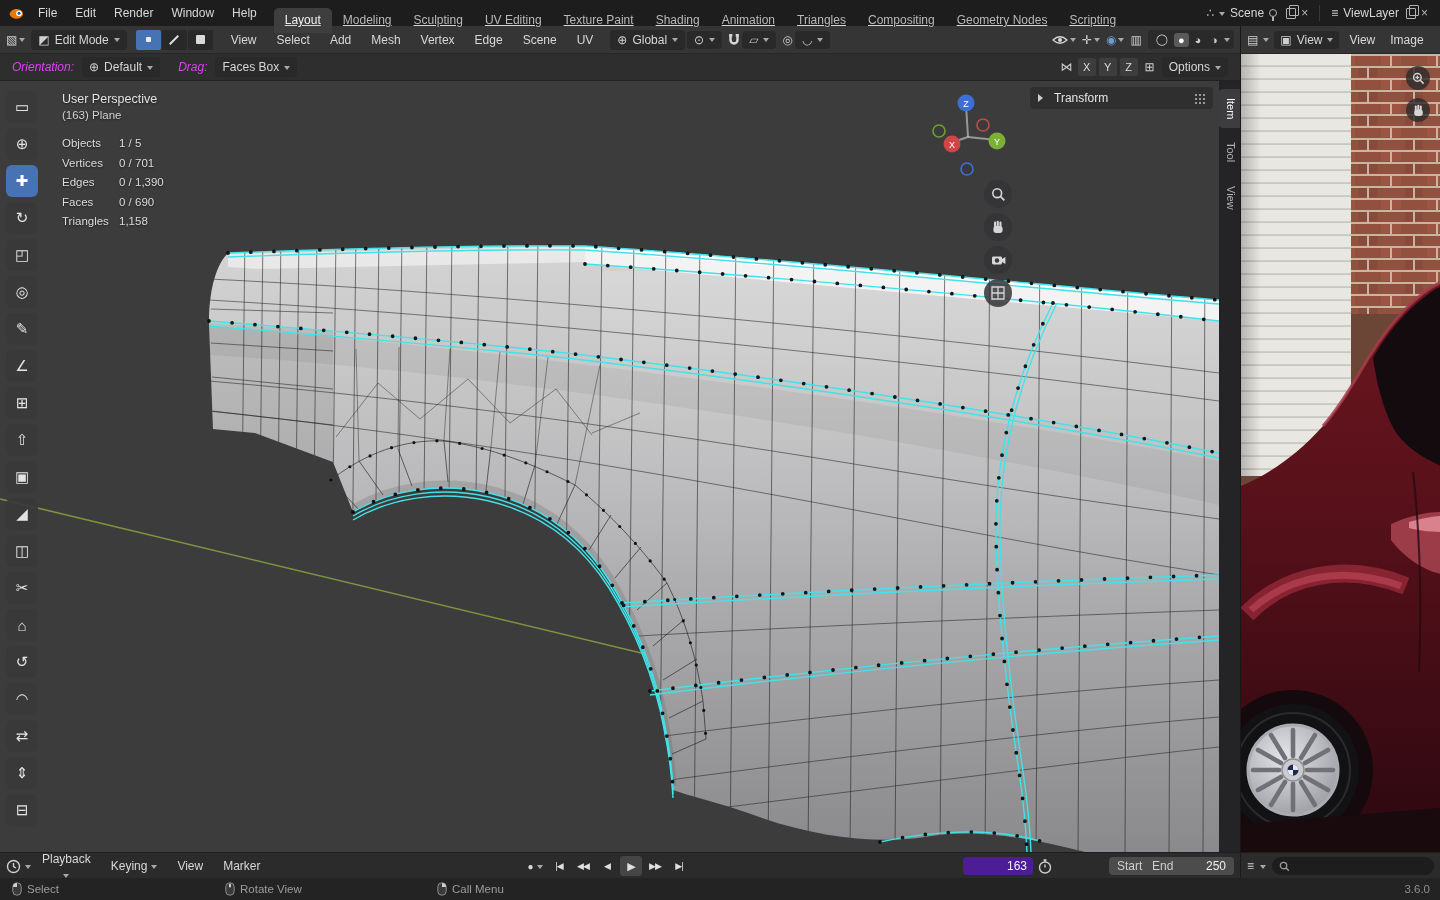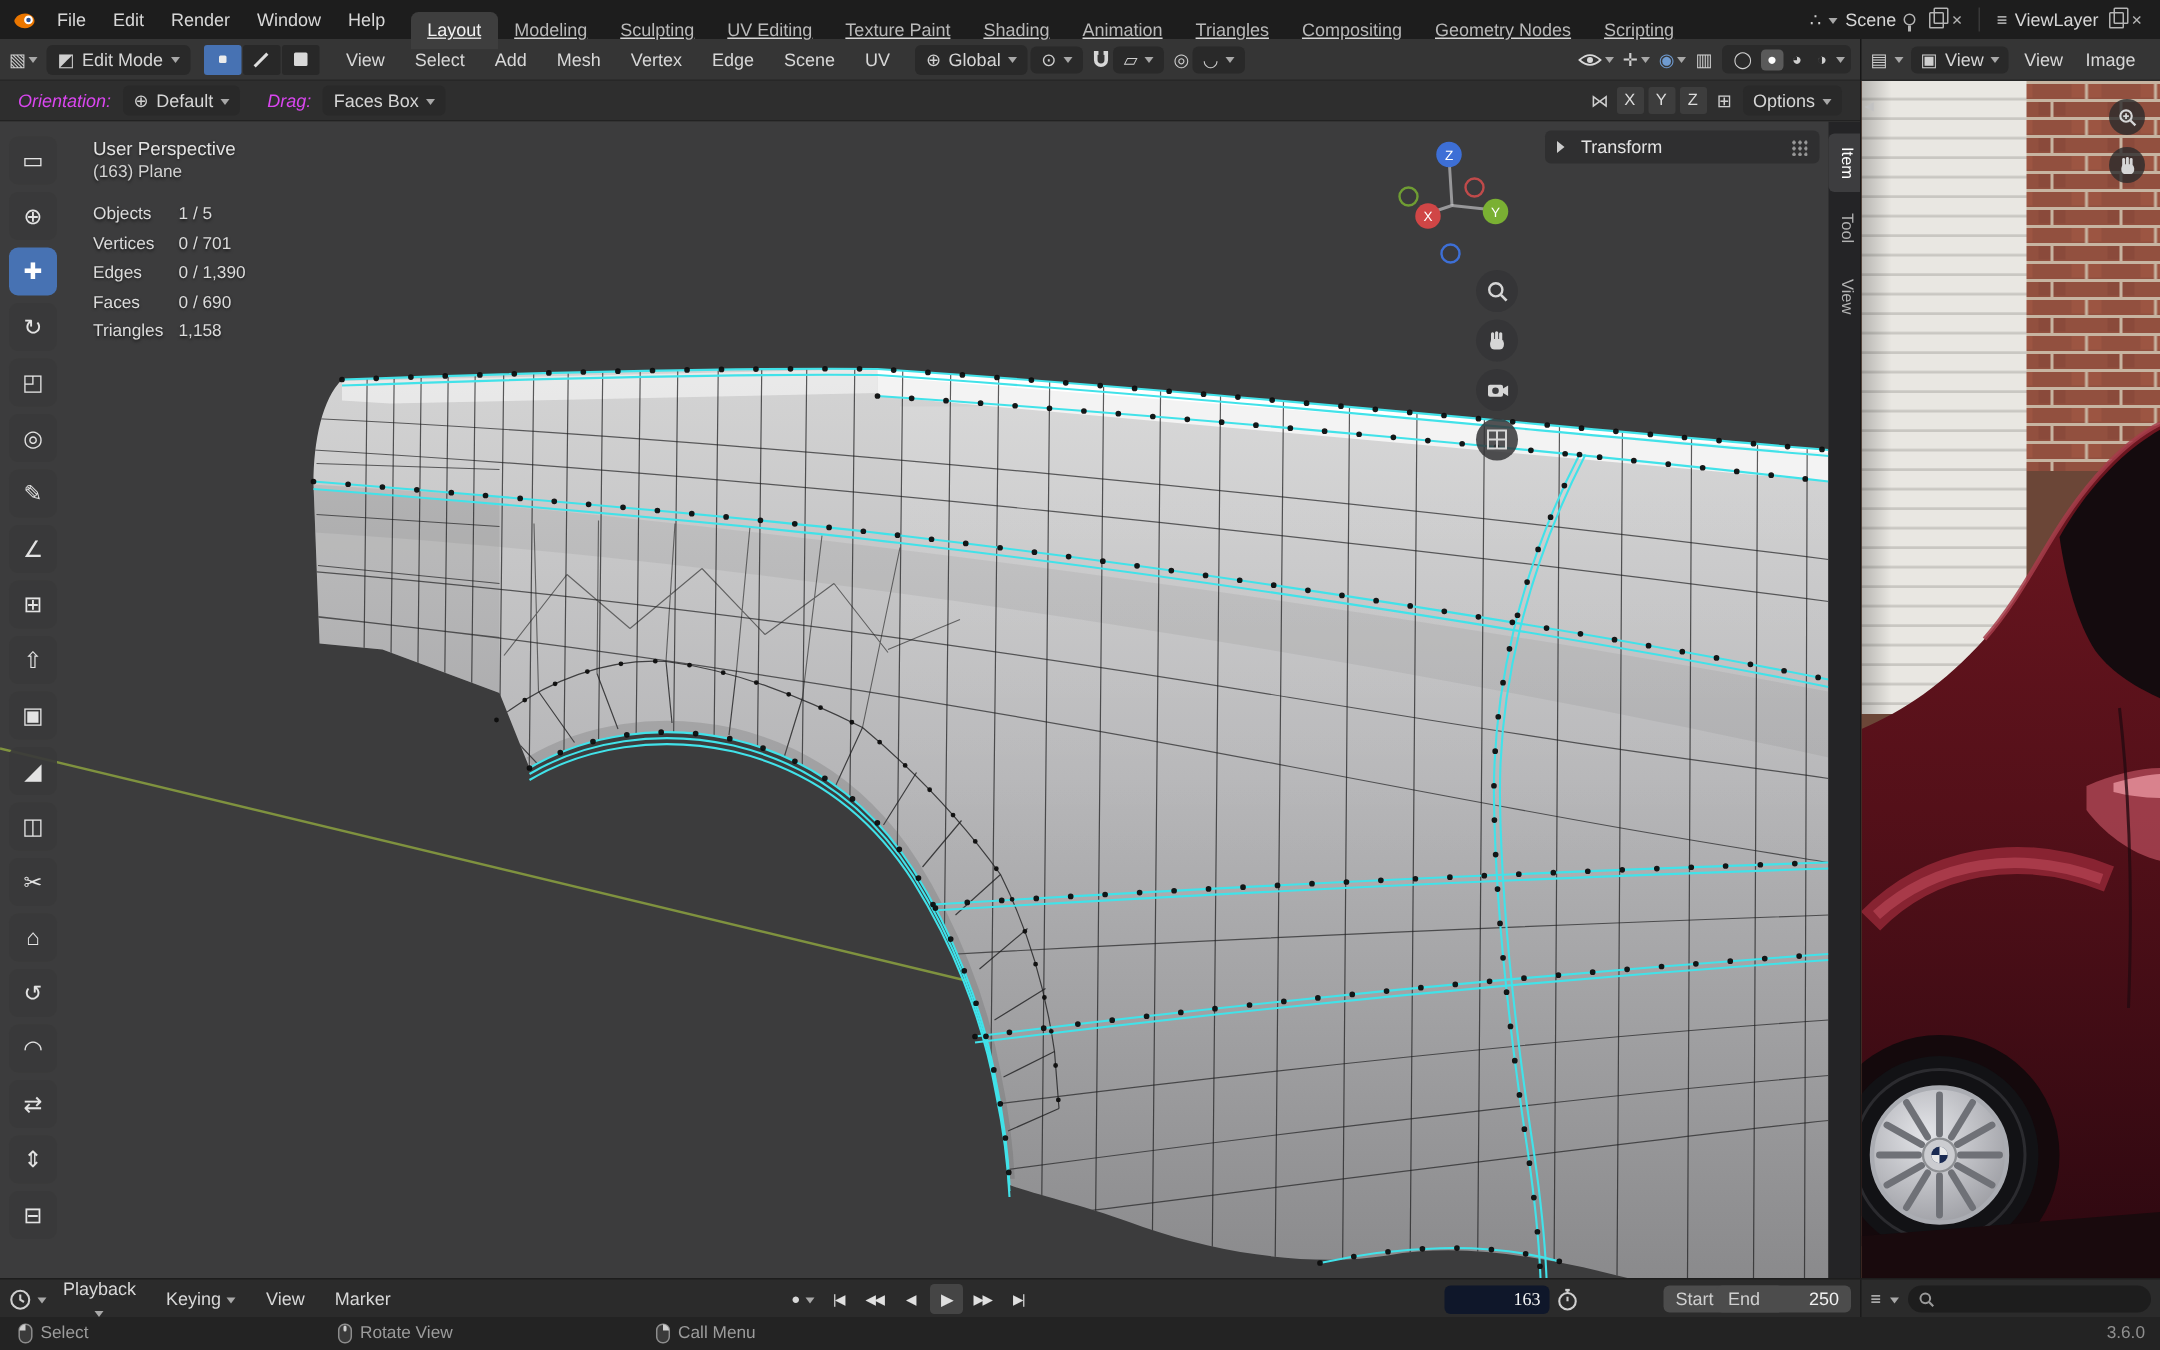--- a/index.html
+++ b/index.html
@@ -62,21 +62,21 @@
   
   #img-content{position:absolute;left:1240px;top:54px;width:200px;height:798px;overflow:hidden;background:#6b4637;border-left:1px solid #181818;box-sizing:border-box;}
   .imgfab{position:absolute;width:24px;height:24px;border-radius:50%;background:rgba(42,42,44,.8);display:flex;align-items:center;justify-content:center;z-index:4;}
   .regarrow{position:absolute;left:2px;top:12px;color:#c2c2c2;font-size:8px;z-index:4;}
   
   #timeline{position:absolute;left:0;top:852px;width:1440px;height:26px;background:#2b2b2b;border-top:1px solid #1d1d1d;box-sizing:border-box;z-index:20;}
   .tl-left{position:absolute;left:6px;top:0;height:26px;display:flex;align-items:center;gap:2px;}
   .transport{position:absolute;left:524px;top:0;height:26px;display:flex;align-items:center;gap:2px;}
   .tbtn{min-width:22px;height:20px;display:flex;align-items:center;justify-content:center;border-radius:3px;color:#e0e0e0;font-size:9px;letter-spacing:-1px;}
   .tbtn.play{background:#454545;font-size:11px;}
-  .framebox{position:absolute;left:963px;top:4px;width:58px;background:#0f172a;color:#f4f4f4;border-radius:4px;padding:2px 6px;text-align:right;font-family:Liberation Serif, serif;}
+  .framebox{position:absolute;left:963px;top:4px;width:58px;background:#4c1d95;color:#f4f4f4;border-radius:4px;padding:2px 6px;text-align:right;}
   .stopw{position:absolute;left:1038px;top:6px;}
   .rangebox{position:absolute;top:4px;background:#4c4c4c;border-radius:4px;padding:2px 8px;display:flex;gap:8px;color:#f0f0f0;}
   #startbox{left:1109px;width:64px;}
   #endbox{left:1144px;width:74px;}
   .tl-right{position:absolute;left:1240px;top:0;width:200px;height:26px;border-left:1px solid #1b1b1b;display:flex;align-items:center;padding:0 6px;gap:6px;box-sizing:border-box;}
   .search{flex:1;height:18px;background:#1d1d1d;border-radius:9px;display:flex;align-items:center;padding:0 7px;gap:5px;}
   
   #statusbar{position:absolute;left:0;top:878px;width:1440px;height:22px;background:#232323;z-index:20;color:#9c9c9c;font-size:11.5px;}
   .sb-item{position:absolute;top:0;height:22px;display:flex;align-items:center;gap:5px;}
   .sb-version{position:absolute;right:10px;top:0;height:22px;display:flex;align-items:center;color:#8f8f8f;}

